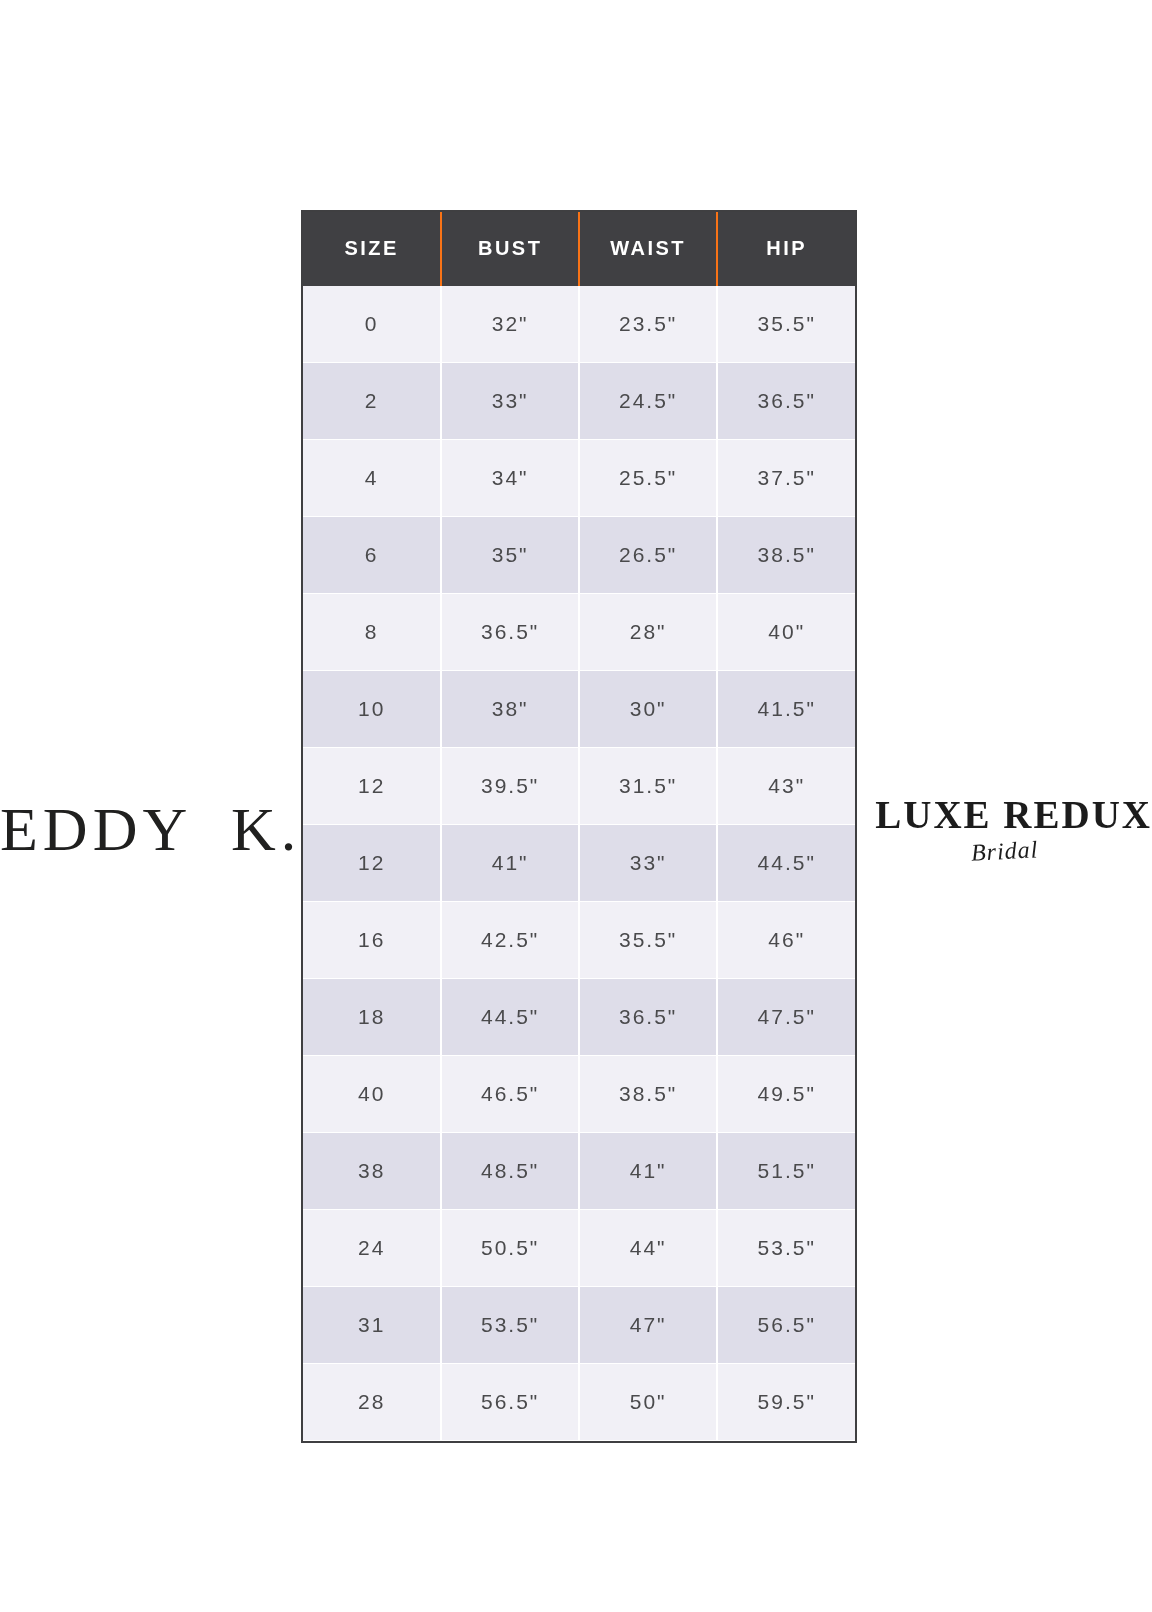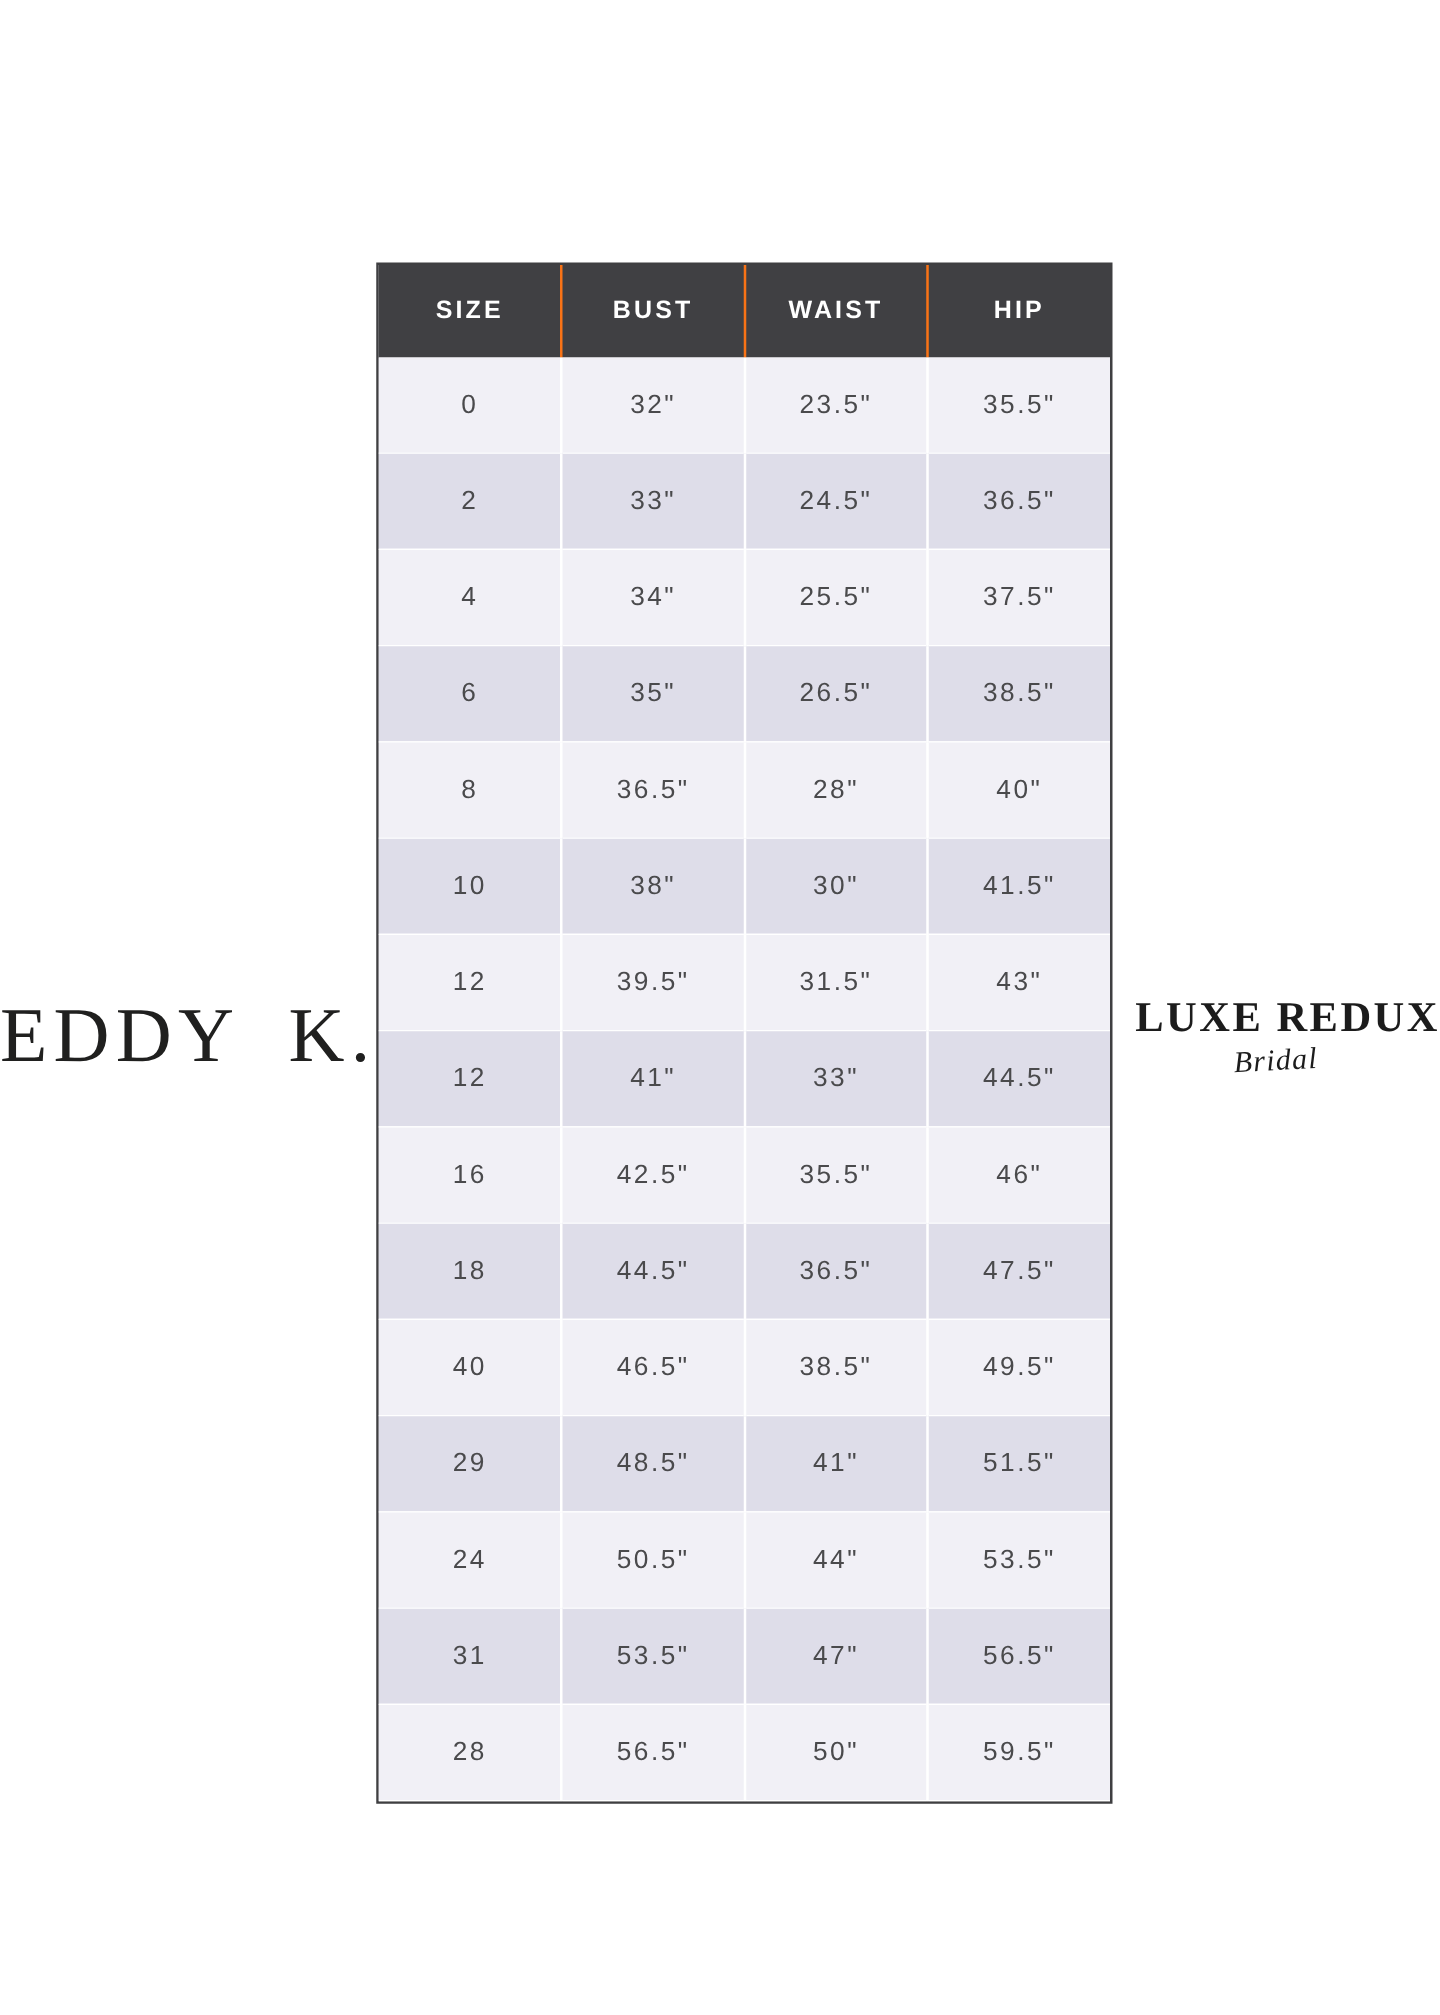--- a/index.html
+++ b/index.html
@@ -99,21 +99,21 @@
   
   .footer-logo {
     margin-top: 48px;
     display: flex;
     flex-direction: column;
     align-items: center;
     justify-content: center;
   }
   .footer-main {
     font-family: "Liberation Serif", serif;
-    font-size: 34px;
+    font-size: 39px;
     font-weight: 700;
     letter-spacing: 2px;
     color: #1c1c1c;
     line-height: 1;
     white-space: pre;
     margin-left: 18px;
   }
   .footer-sub {
     font-family: "Liberation Serif", serif;
     font-style: italic;
@@ -210,21 +210,21 @@
           <td>36.5"</td>
           <td>47.5"</td>
         </tr>
         <tr class="row-odd">
           <td>40</td>
           <td>46.5"</td>
           <td>38.5"</td>
           <td>49.5"</td>
         </tr>
         <tr class="row-even">
-          <td>29</td>
+          <td>38</td>
           <td>48.5"</td>
           <td>41"</td>
           <td>51.5"</td>
         </tr>
         <tr class="row-odd">
           <td>24</td>
           <td>50.5"</td>
           <td>44"</td>
           <td>53.5"</td>
         </tr>

